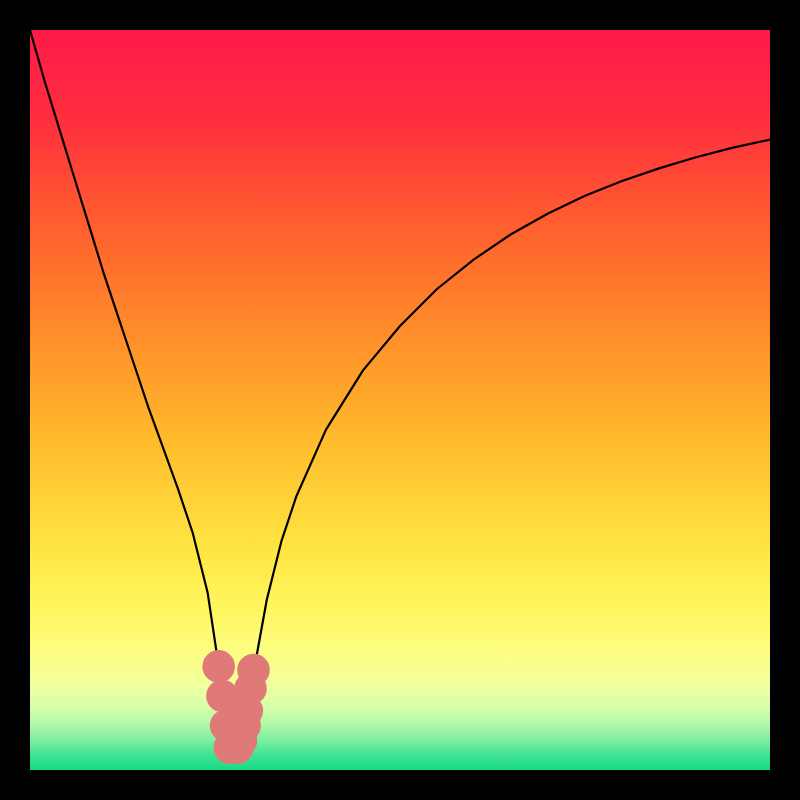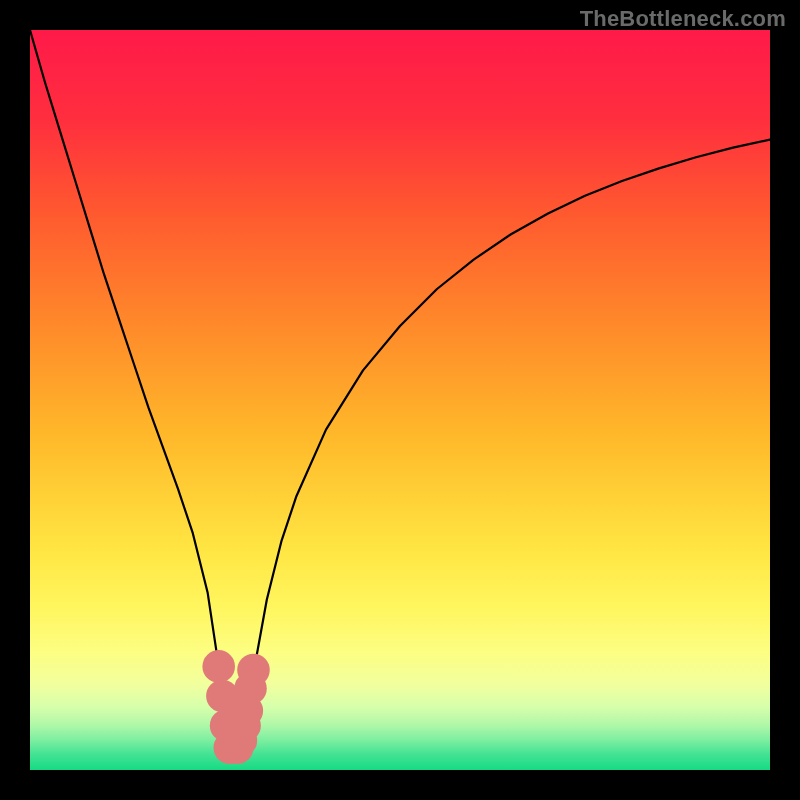--- a/index.html
+++ b/index.html
@@ -62,14 +62,13 @@
         <circle cx="196.10" cy="695.60" r="16.28" fill="#e07a78"></circle>
         <circle cx="199.80" cy="717.80" r="16.28" fill="#e07a78"></circle>
         <circle cx="207.20" cy="717.80" r="16.28" fill="#e07a78"></circle>
         <circle cx="210.90" cy="710.40" r="16.28" fill="#e07a78"></circle>
         <circle cx="214.60" cy="695.60" r="16.28" fill="#e07a78"></circle>
         <circle cx="216.82" cy="680.80" r="16.28" fill="#e07a78"></circle>
         <circle cx="220.52" cy="658.60" r="16.28" fill="#e07a78"></circle>
         <circle cx="223.48" cy="640.10" r="16.28" fill="#e07a78"></circle>
       </svg>
   </div>
-  <div class="watermark">TheBottleneck.com</div>
 </div>
 
 </body></html>

